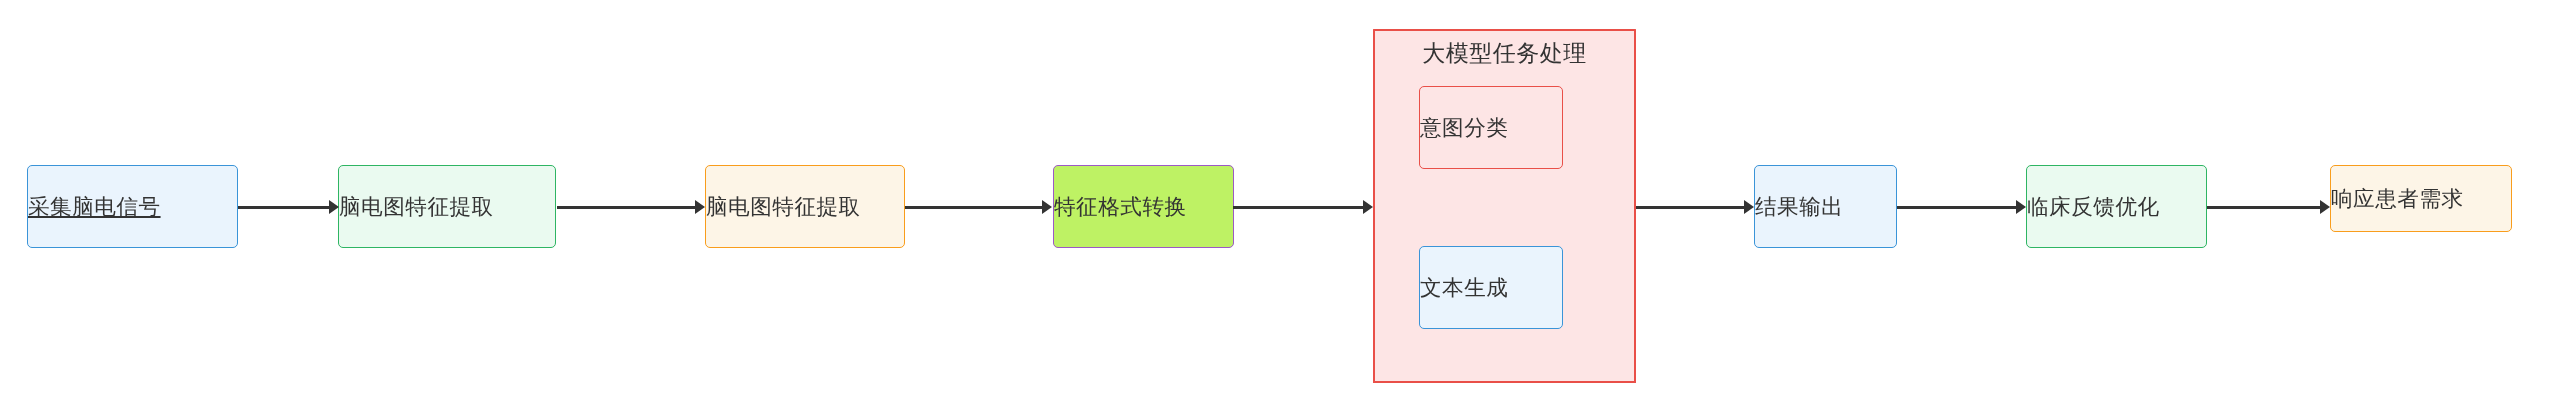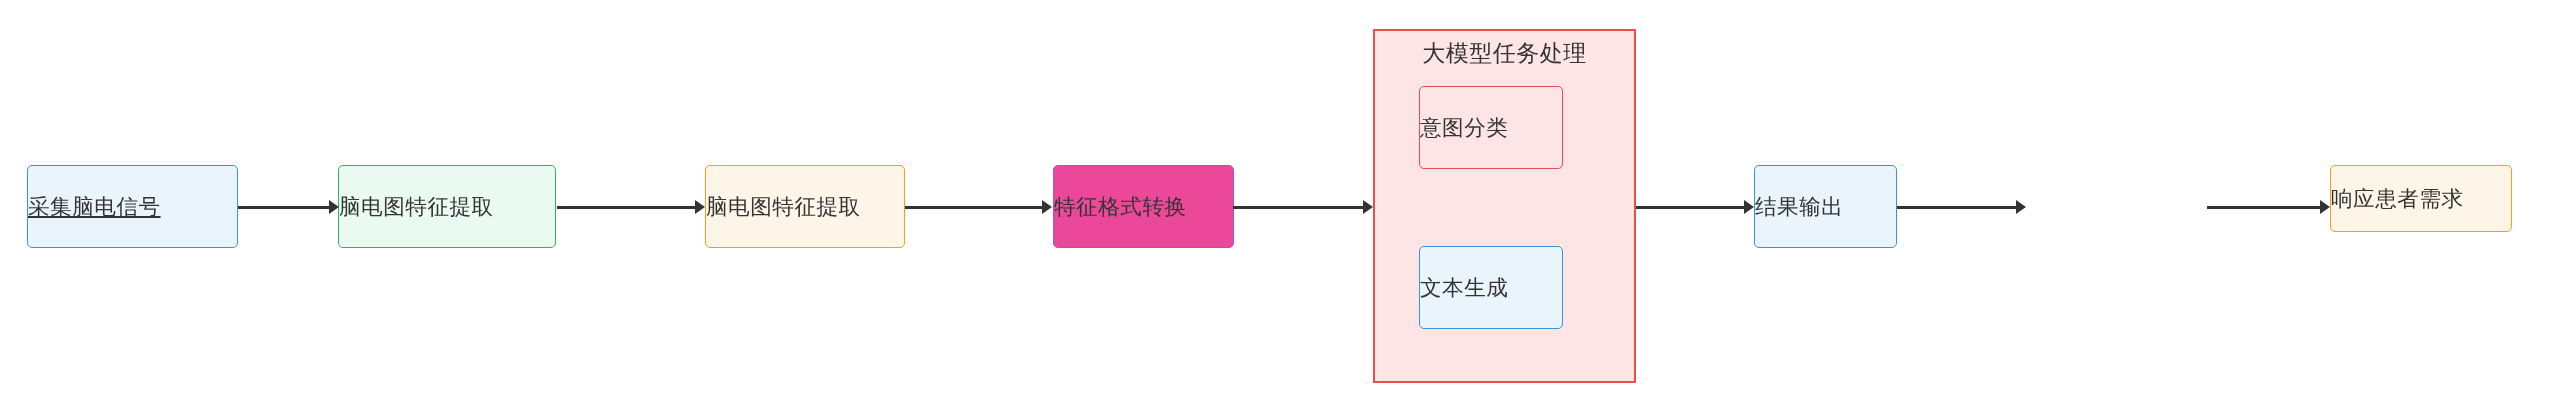--- a/index.html
+++ b/index.html
@@ -67,36 +67,39 @@
   </div>
 
   <div class="node" style="left: 338px; top: 165px; width: 218px; height: 83px; background-color: rgb(234, 250, 240); border-color: rgb(46, 181, 99);">
     <span>脑电图特征提取</span>
   </div>
 
   <div class="node" style="left: 705px; top: 165px; width: 200px; height: 83px; background-color: rgb(253, 245, 231); border-color: rgb(249, 157, 28);">
     <span>脑电图特征提取</span>
   </div>
 
-  <div class="node" style="left: 1053px; top: 165px; width: 181px; height: 83px; background-color: #ec4899; border-color: rgb(156, 89, 198); font-family: Liberation Serif, serif;">
+  <div class="node" style="left: 1053px; top: 165px; width: 181px; height: 83px; background-color: #bef264; border-color: rgb(156, 89, 198); font-family: Liberation Serif, serif;">
     <span>特征格式转换</span>
   </div>
 
   <div class="node" style="left: 1419px; top: 86px; width: 144px; height: 83px; background-color: rgb(253, 229, 229); border-color: rgb(233, 79, 72);">
     <span>意图分类</span>
   </div>
 
   <div class="node" style="left: 1754px; top: 165px; width: 143px; height: 83px; background-color: rgb(234, 244, 253); border-color: rgb(58, 148, 216);">
     <span>结果输出</span>
   </div>
 
   <div class="node" style="left: 1419px; top: 246px; width: 144px; height: 83px; background-color: rgb(234, 244, 253); border-color: rgb(58, 148, 216);">
     <span>文本生成</span>
   </div>
 
+  <div class="node" style="left: 2026px; top: 165px; width: 181px; height: 83px; background-color: rgb(234, 250, 240); border-color: rgb(46, 181, 99);">
+    <span>临床反馈优化</span>
+  </div>
 
   <div class="node" style="left: 2330px; top: 165px; width: 182px; height: 67px; background-color: rgb(253, 245, 231); border-color: rgb(249, 157, 28);">
     <span>响应患者需求</span>
   </div>
 
   <div class="arrow" style="left:238px;top:200px;width:101px;">
     <div class="line"></div>
     <div class="head"></div>
   </div>
 

